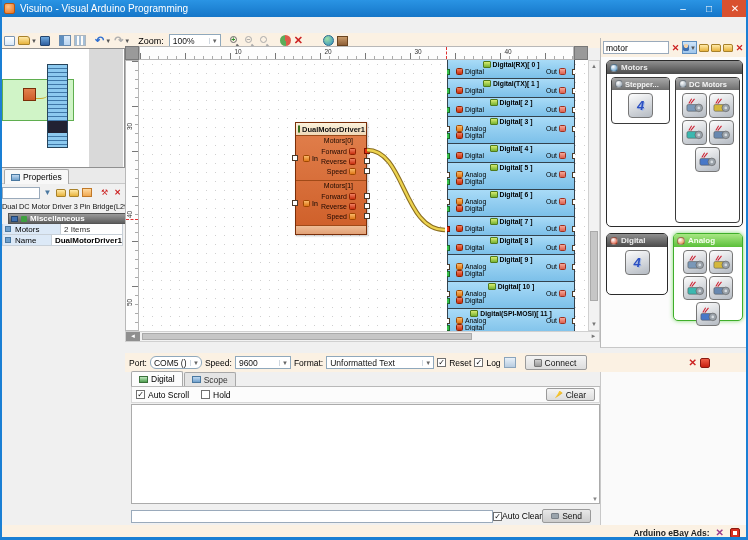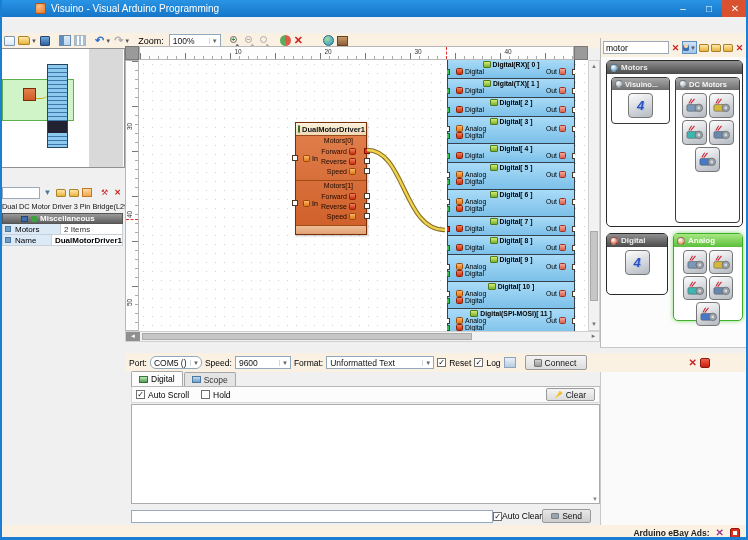--- a/index.html
+++ b/index.html
@@ -1,21 +1,21 @@
 <!DOCTYPE html>
 <html><head>
 <meta charset="utf-8">
 <style>
   html,body{margin:0;padding:0;background:#D8D8D8;font-family:"Liberation Sans",sans-serif;}
   *{box-sizing:border-box;}
   #window{position:relative;width:748px;height:540px;background:#F0F0F0;overflow:hidden;}
   .abs{position:absolute;}
   .edge{position:absolute;background:#1A7FD4;z-index:50;}
   
-  #titlebar{left:0;top:0;width:748px;height:17px;background:linear-gradient(#2A94E4,#1576C8);display:flex;align-items:center;color:#fff;font-size:10px;z-index:40;padding-left:31px;}
+  #titlebar{left:0;top:0;width:748px;height:17px;background:linear-gradient(#2A94E4,#1576C8);display:flex;align-items:center;color:#fff;font-size:10px;z-index:40;}
   #app-icon{width:11px;height:11px;margin:0 5px 0 4px;border-radius:2px;background:radial-gradient(circle at 35% 30%,#FFC287,#E8721F);border:1px solid #B85510;}
   #winbtns{margin-left:auto;display:flex;height:100%;}
   .winbtn{width:26px;height:100%;display:flex;align-items:center;justify-content:center;font-size:10px;color:#fff;}
   .winbtn.close{background:#D9512F;}
   
   #menubar{left:0;top:17px;width:748px;height:16px;background:#FBF1E3;display:flex;align-items:center;font-size:10px;padding-left:3px;border-bottom:1px solid #EBDfc9;}
   .menu-item{padding:1px 8px;color:#222;}
   #toolbar{left:0;top:33px;width:748px;height:15px;background:#FBF1E3;display:flex;align-items:center;font-size:9px;padding-left:3px;gap:1px;}
   .tbtn{height:13px;display:flex;align-items:center;justify-content:center;padding:0 1px;}
   .sep{width:5px;}
@@ -50,21 +50,21 @@
   #mm-wire{left:35px;top:44px;width:11px;height:6px;border-bottom:1.5px solid #C8A82C;border-radius:0 0 60% 0;}
   #prop-tab-row{left:0;top:168px;width:125px;height:16px;background:#EAEAEA;border-bottom:1px solid #C8C8C8;}
   #prop-tab{left:4px;top:1px;height:15px;background:#F8F8F8;border:1px solid #A8A8A8;border-bottom:none;border-radius:2px 2px 0 0;display:flex;align-items:center;padding:0 6px;font-size:8.5px;gap:3px;}
   .ico-props{width:9px;height:7px;background:linear-gradient(#BFD8F0,#6FA0CC);border:1px solid #4A78A0;}
   #prop-toolbar{left:0;top:184px;width:125px;height:17px;background:#F0F0F0;display:flex;align-items:center;padding:0 2px;gap:2px;}
   #prop-filter{width:38px;height:12px;background:#fff;border:1px solid #9AAABB;}
   .mini-ico{width:11px;height:11px;display:flex;align-items:center;justify-content:center;font-size:8px;}
   .fold{width:10px;height:8px;background:linear-gradient(#FFE9A8,#E8B33C);border:1px solid #A8812A;border-radius:1px 2px 1px 1px;}
   .cols-ico{width:10px;height:9px;background:linear-gradient(#FFD9A0,#F0A850);border:1px solid #C07828;}
   #prop-desc{left:0;top:201px;width:125px;height:12px;font-size:7.3px;color:#111;padding:1px 2px;white-space:nowrap;overflow:hidden;}
-  #prop-group{left:2px;top:213px;width:121px;height:11px;background:linear-gradient(#9A9A9A,#5E5E5E);color:#fff;font-size:8px;font-weight:bold;display:flex;align-items:center;gap:3px;padding-left:18px;border:1px solid #555;}
+  #prop-group{left:8px;top:213px;width:121px;height:11px;background:linear-gradient(#9A9A9A,#5E5E5E);color:#fff;font-size:8px;font-weight:bold;display:flex;align-items:center;gap:3px;padding-left:2px;border:1px solid #555;}
   .grp-ico1{width:7px;height:6px;background:#3F6FAF;border:1px solid #24456E;}
   .grp-ico2{width:6px;height:6px;background:#3FA040;border-radius:1px;}
   #prop-rows{left:2px;top:224px;width:121px;}
   .prow{display:flex;height:11px;border:1px solid #C8D0D8;border-top:none;font-size:8px;background:#fff;}
   .prow .pname{width:58px;background:#DCE9F7;display:flex;align-items:center;gap:2px;padding-left:10px;border-right:1px solid #C8D0D8;}
   .prow .pval{flex:1;display:flex;align-items:center;padding-left:3px;color:#333;}
   .prow .pval.bold{font-weight:bold;color:#000;}
   .pico{width:6px;height:6px;background:#6FA0CC;border:1px solid #4A78A0;margin-left:-8px;margin-right:2px;}
   
   #corner-tl{left:125px;top:46px;width:14px;height:14px;background:#9A9A9A;border:1px solid #787878;}
@@ -266,20 +266,26 @@
   <div id="minimap" class="abs">
     <div id="mm-gray" class="abs"></div>
     <div id="mm-view" class="abs"></div>
     <div id="mm-comp" class="abs"></div>
     <div id="mm-wire" class="abs"></div>
     <div id="mm-board" class="abs">
         <i></i>
       </div>
   </div>
 
+  <div id="prop-tab-row" class="abs">
+    <div id="prop-tab" class="abs">
+      <span class="ico-props"></span>
+      <span>Properties</span>
+    </div>
+  </div>
   <div id="prop-toolbar" class="abs">
     <input id="prop-filter" value="" style="">
     <span class="mini-ico" style="color:#4A78A0;">▼</span>
     <span class="mini-ico">
         <span class="fold"></span>
       </span>
     <span class="mini-ico">
         <span class="fold"></span>
       </span>
     <span class="mini-ico">
@@ -703,21 +709,21 @@
     </div>
     <div id="palette-body">
         <div class="cat c0">
           <div class="cat-header">
             <span class="cat-ico" style="background: radial-gradient(circle at 35% 30%, rgb(255, 255, 255), rgb(74, 144, 196));"></span>
             <span>Motors</span>
           </div>
           <div class="subcat sub0">
             <div class="sub-header">
               <span class="cat-ico" style="background: radial-gradient(circle at 35% 30%, rgb(255, 255, 255), rgb(136, 152, 168));"></span>
-              <span>Visuino...</span>
+              <span>Stepper...</span>
             </div>
             <div class="tiles">
               <div class="tile">
                 <span class="glyph4">4</span>
               </div>
             </div>
           </div>
           <div class="subcat sub1">
             <div class="sub-header">
               <span class="cat-ico" style="background: radial-gradient(circle at 35% 30%, rgb(255, 255, 255), rgb(136, 152, 168));"></span>

